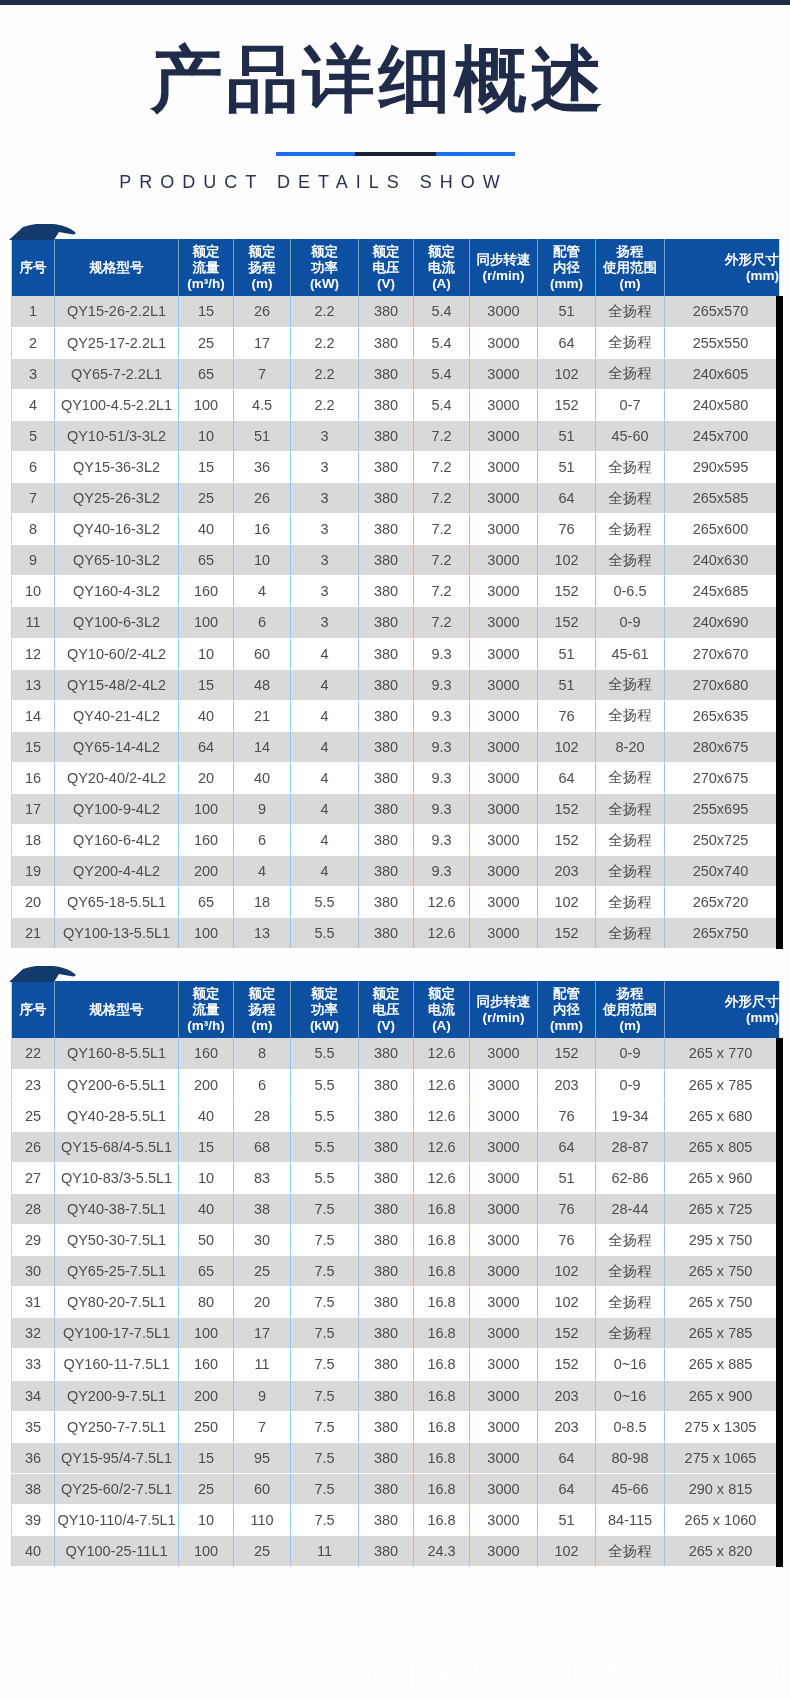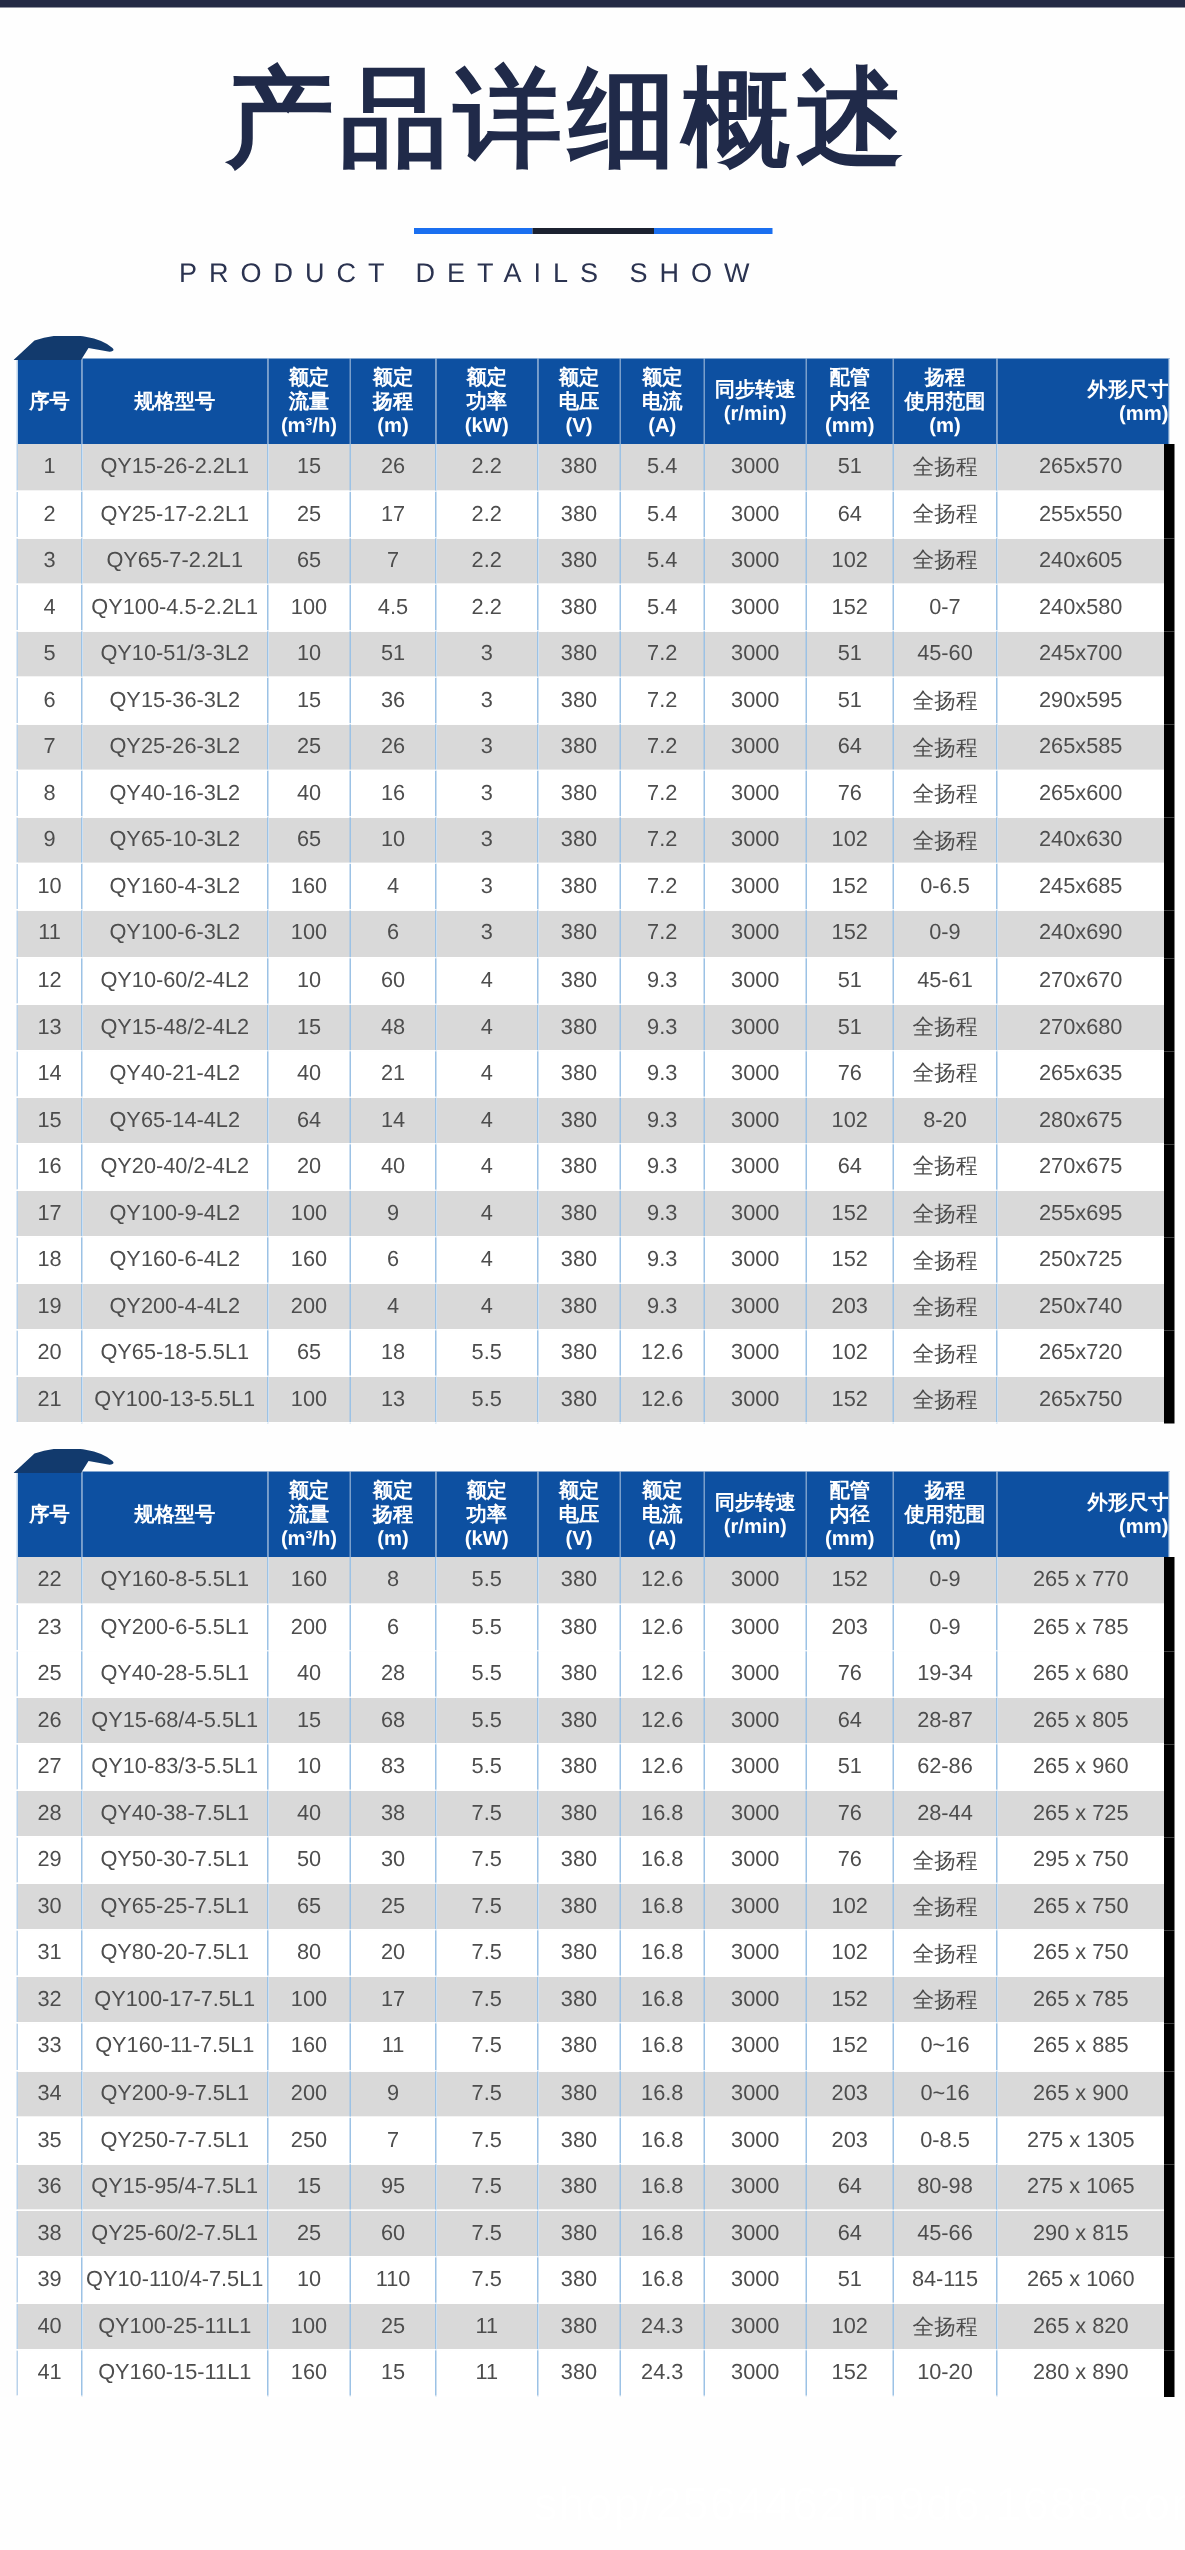--- a/index.html
+++ b/index.html
@@ -734,30 +734,17 @@
           <td>100</td>
           <td>25</td>
           <td>11</td>
           <td>380</td>
           <td>24.3</td>
           <td>3000</td>
           <td>102</td>
           <td>全扬程</td>
           <td>265 x 820</td>
         </tr>
-        <tr class="stripe-white">
-          <td>41</td>
-          <td>QY160-15-11L1</td>
-          <td>160</td>
-          <td>15</td>
-          <td>11</td>
-          <td>380</td>
-          <td>24.3</td>
-          <td>3000</td>
-          <td>152</td>
-          <td>10-20</td>
-          <td>280 x 890</td>
-        </tr>
       </tbody>
     </table>
 </div>
 
 <div class="watermark">shop/2564462lm9d6.1688.com</div>
 
 </body></html>

